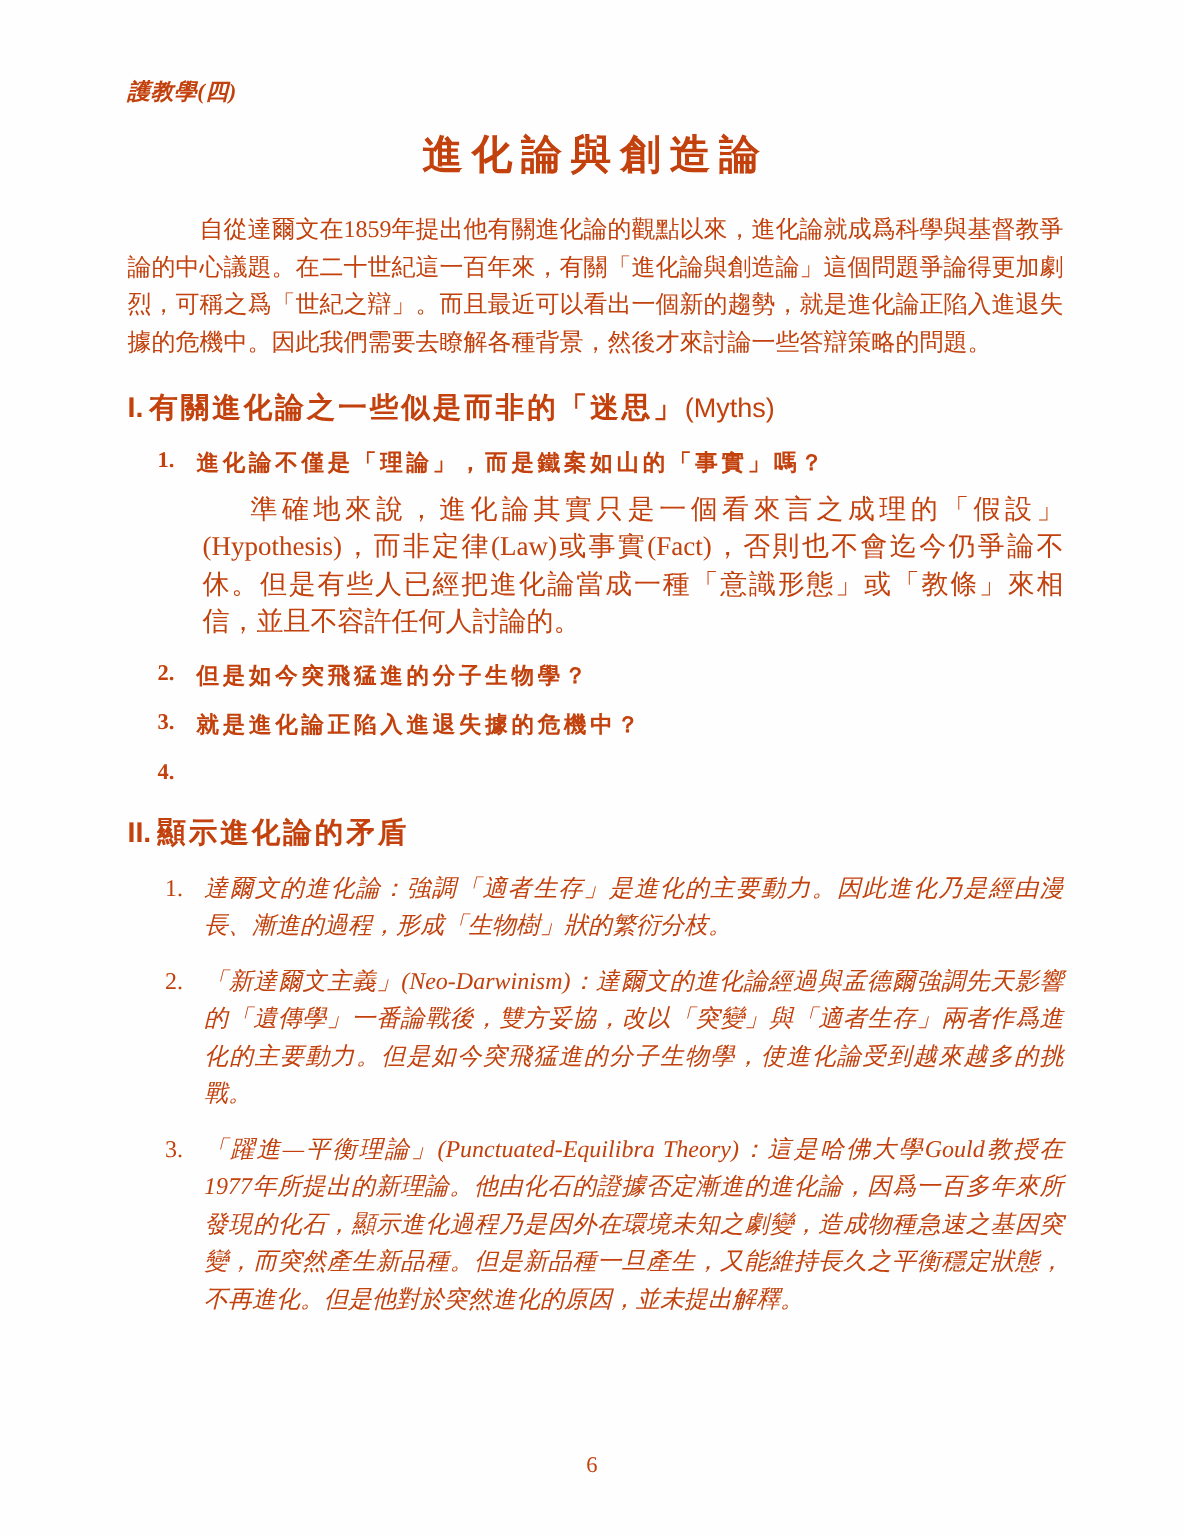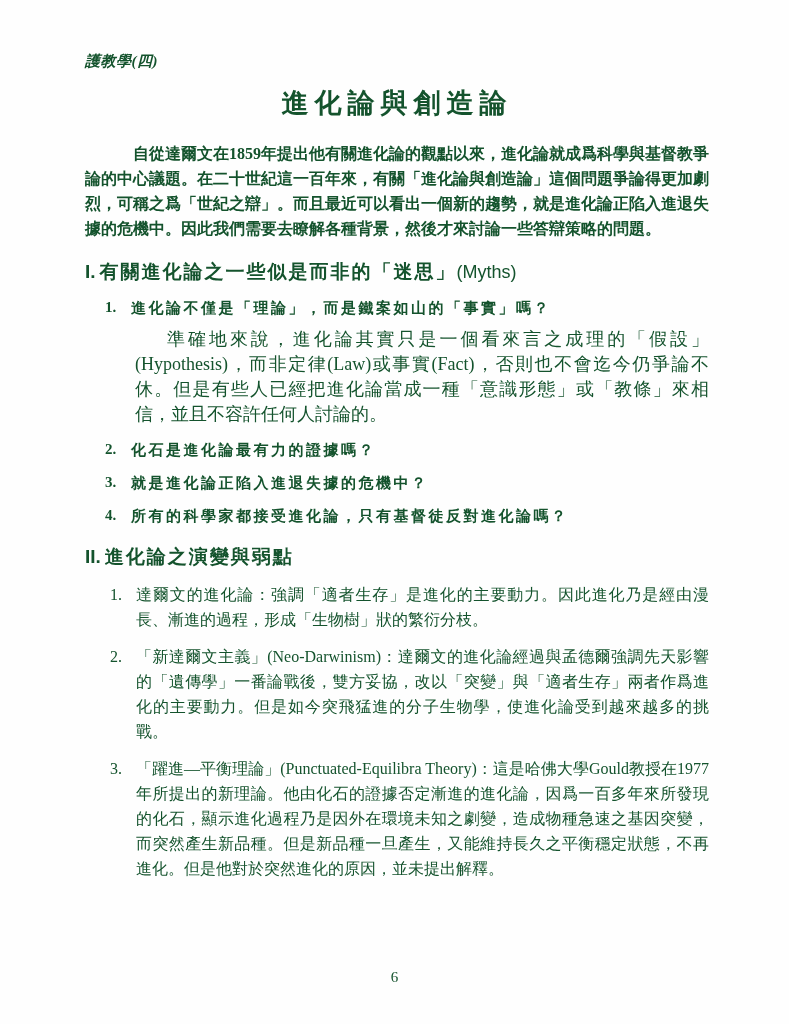--- a/index.html
+++ b/index.html
@@ -5,21 +5,21 @@
   html, body {
     margin: 0;
     padding: 0;
     background: #ffffff;
   }
   .page {
     position: relative;
     width: 789px;
     height: 1024px;
     background: #fefefe;
-    color: #14532d;
+    color: #c2410c;
     font-family: "Liberation Serif", "DejaVu Serif", serif;
     box-sizing: border-box;
     padding: 52px 80px 0 85px;
     overflow: hidden;
   }
   .doc-header {
     font-size: 15px;
     font-weight: bold;
     font-style: italic;
     letter-spacing: 0.5px;
@@ -30,21 +30,20 @@
     font-size: 27px;
     font-weight: bold;
     letter-spacing: 6px;
   }
   .intro {
     margin: 20px 0 0 0;
     font-size: 16px;
     line-height: 25px;
     text-indent: 48px;
     text-align: justify;
-    font-weight: bold;
   }
   .section-heading {
     margin: 18px 0 0 0;
     font-size: 19px;
     font-weight: bold;
     letter-spacing: 2px;
   }
   .sec-marker {
     font-family: "Liberation Sans", "DejaVu Sans", sans-serif;
     letter-spacing: 0;
@@ -81,20 +80,21 @@
     margin: 12px 0 0 25px;
     font-size: 16px;
     line-height: 25px;
   }
   .numbered-item .num {
     flex: 0 0 26px;
   }
   .numbered-item .item-text {
     flex: 1 1 auto;
     text-align: justify;
+    font-style: italic;
   }
   .page-number {
     position: absolute;
     bottom: 38px;
     left: 0;
     width: 100%;
     text-align: center;
     font-size: 15px;
   }
 </style>
@@ -116,41 +116,40 @@
       <div class="question">
           <span class="num">1.</span>
           <span class="q-text">進化論不僅是「理論」，而是鐵案如山的「事實」嗎？</span>
         </div>
       <p class="answer">準確地來說，進化論其實只是一個看來言之成理的「假設」(Hypothesis)，而非定律(Law)或事實(Fact)，否則也不會迄今仍爭論不休。但是有些人已經把進化論當成一種「意識形態」或「教條」來相信，並且不容許任何人討論的。</p>
     </div>
 
     <div class="qa-item">
       <div class="question">
           <span class="num">2.</span>
-          <span class="q-text">化石是進化論最有力的證據嗎？</span>
+          <span class="q-text">但是如今突飛猛進的分子生物學？</span>
         </div>
     </div>
 
     <div class="qa-item">
       <div class="question">
           <span class="num">3.</span>
           <span class="q-text">就是進化論正陷入進退失據的危機中？</span>
         </div>
     </div>
 
     <div class="qa-item">
       <div class="question">
           <span class="num">4.</span>
-          <span class="q-text">所有的科學家都接受進化論，只有基督徒反對進化論嗎？</span>
         </div>
     </div>
   </div>
 
   <div class="section">
-    <h2 class="section-heading"><span class="sec-marker">II.</span><span class="sec-title">進化論之演變與弱點</span></h2>
+    <h2 class="section-heading"><span class="sec-marker">II.</span><span class="sec-title">顯示進化論的矛盾</span></h2>
 
     <div class="numbered-item">
         <span class="num">1.</span>
         <span class="item-text">達爾文的進化論：強調「適者生存」是進化的主要動力。因此進化乃是經由漫長、漸進的過程，形成「生物樹」狀的繁衍分枝。</span>
       </div>
 
     <div class="numbered-item">
         <span class="num">2.</span>
         <span class="item-text">「新達爾文主義」(Neo-Darwinism)：達爾文的進化論經過與孟德爾強調先天影響的「遺傳學」一番論戰後，雙方妥協，改以「突變」與「適者生存」兩者作爲進化的主要動力。但是如今突飛猛進的分子生物學，使進化論受到越來越多的挑戰。</span>
       </div>

